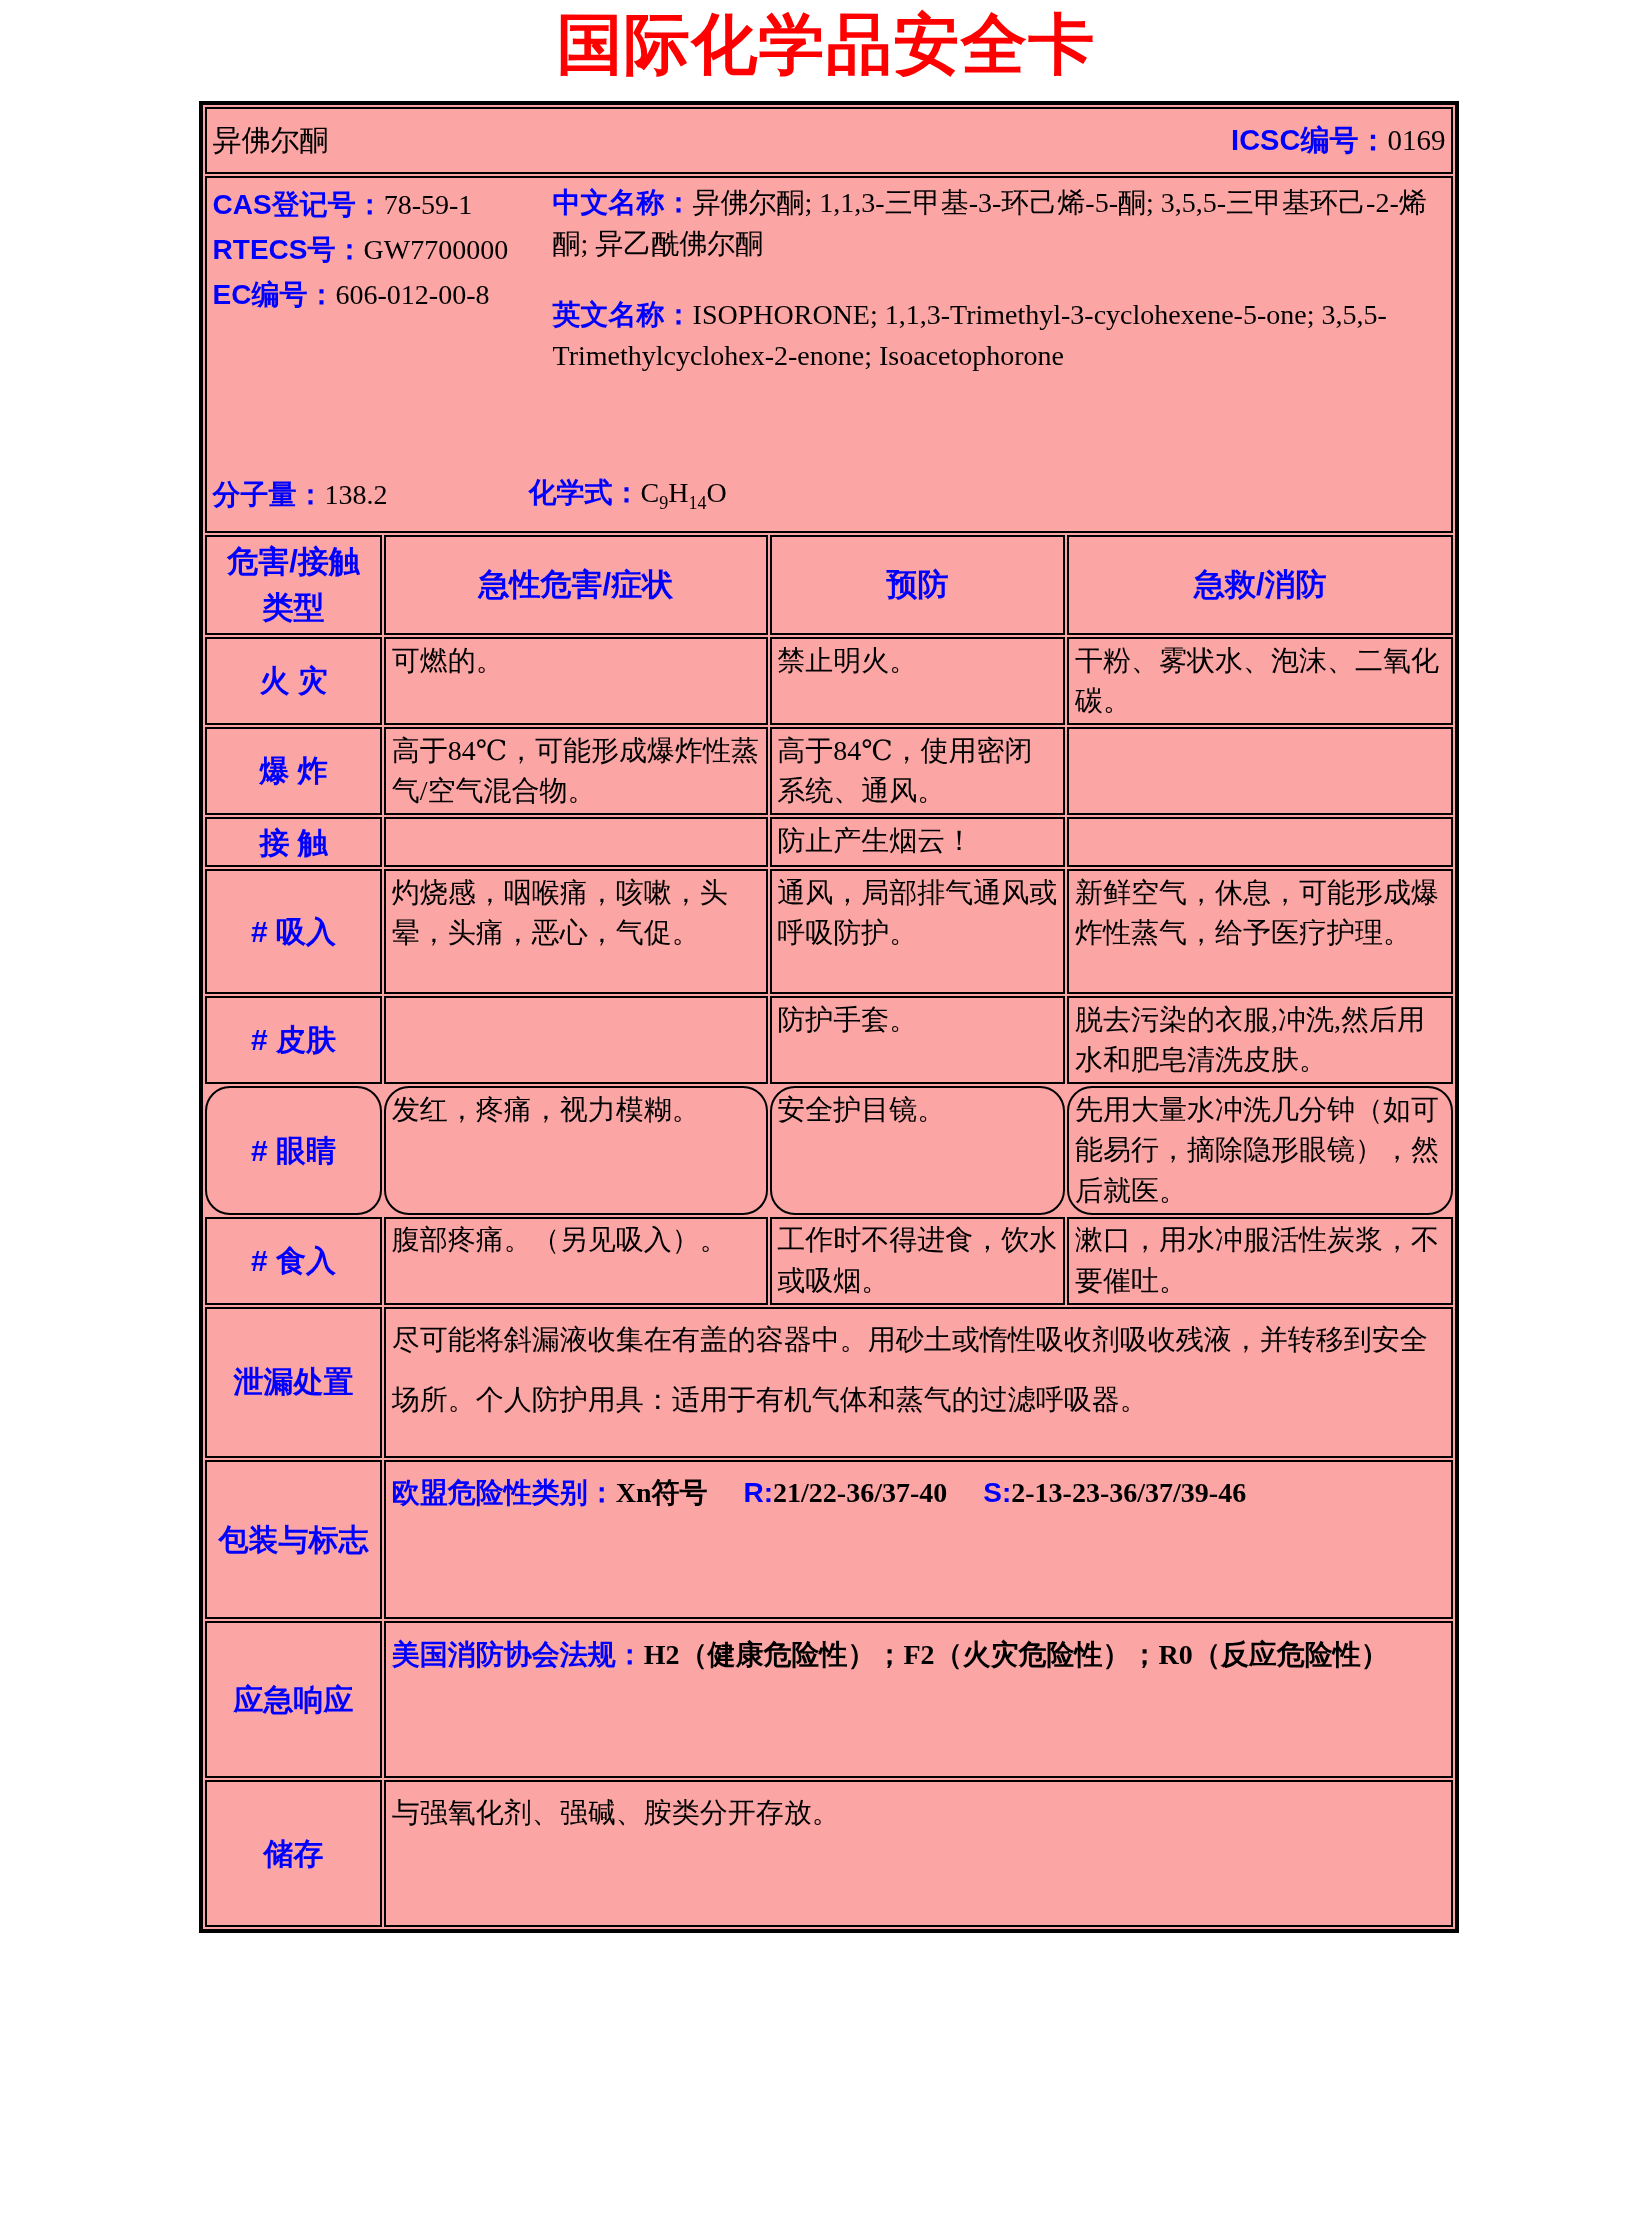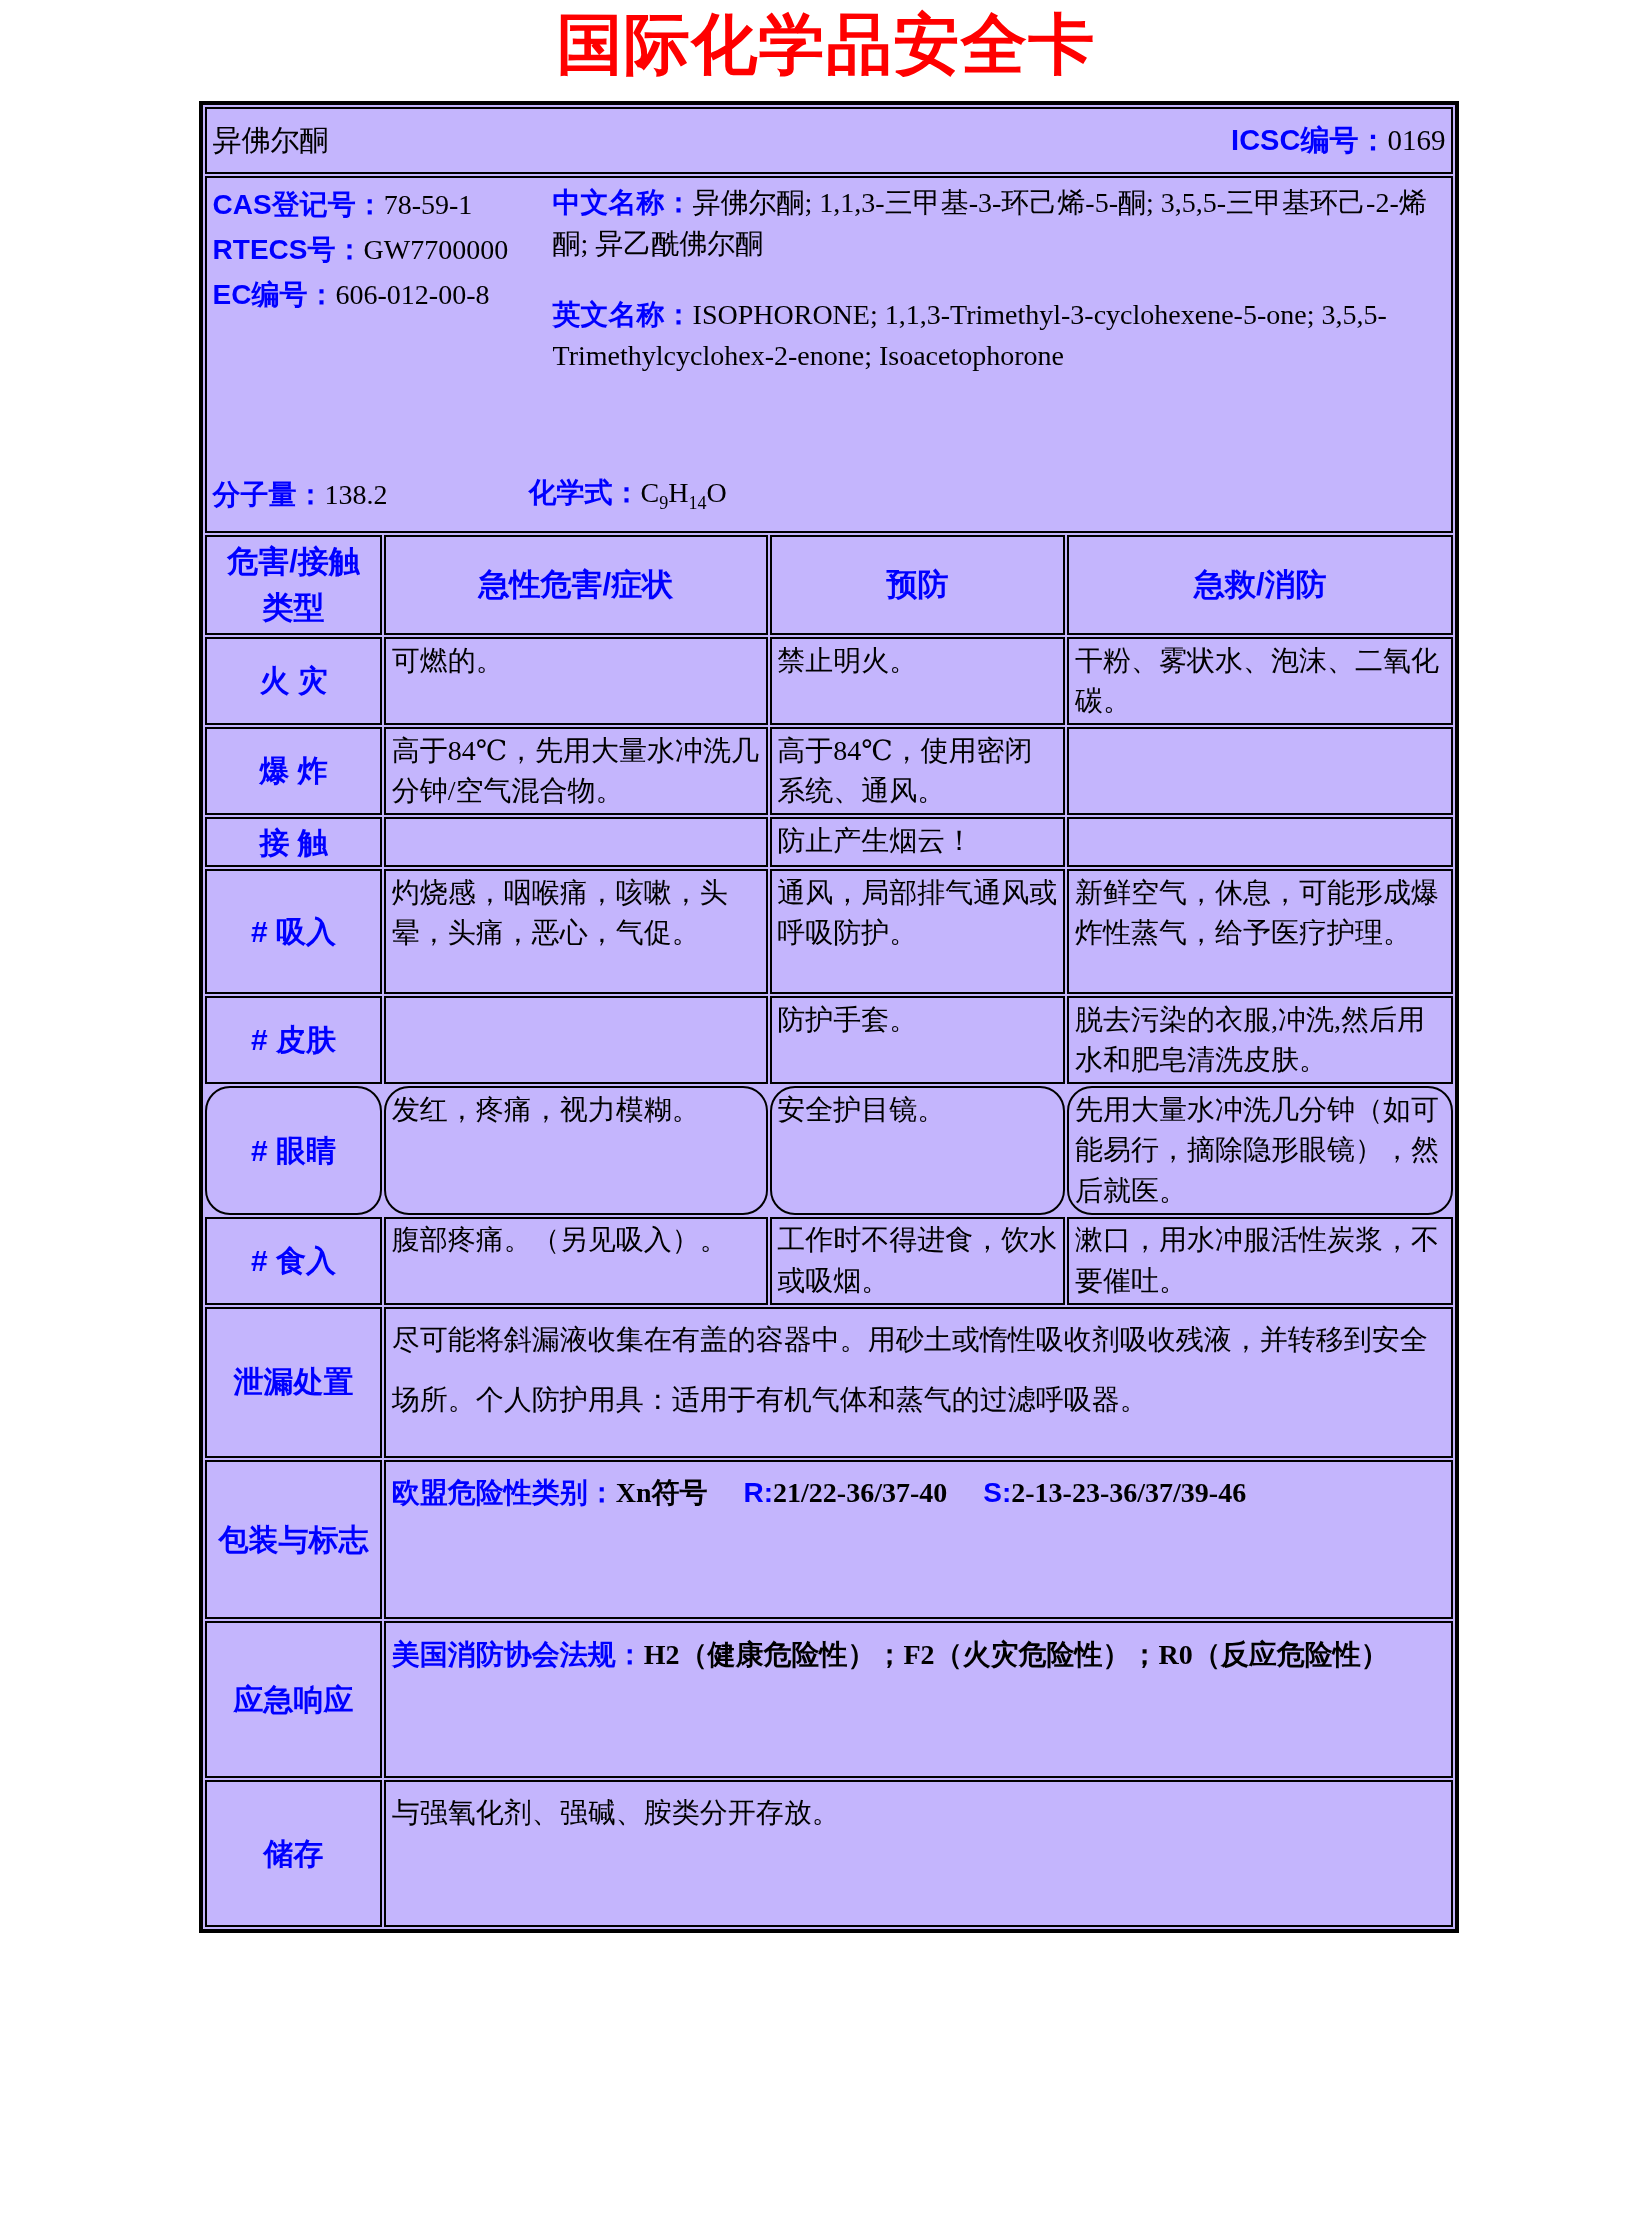--- a/index.html
+++ b/index.html
@@ -25,21 +25,21 @@
     letter-spacing: 1.4px;
     font-family: "Liberation Serif", "DejaVu Serif", serif;
   }
   table.card {
     margin: 18px 0 0 199px;
     width: 1260px;
     table-layout: fixed;
     border-collapse: separate;
     border-spacing: 2.8px;
     border: 4.2px solid #000000;
-    background: #c4b5fd;
+    background: #fca5a5;
   }
   col.c1 { width: 176px; }
   col.c2 { width: 381px; }
   col.c3 { width: 294px; }
   col.c4 { width: 383px; }
   td, th {
     border: 2.1px solid #000000;
     vertical-align: top;
     padding: 1.4px 5.6px;
     font-size: 28px;
@@ -173,21 +173,21 @@
 
   <tr class="r-fire">
     <td class="label-cell">火 灾</td>
     <td>可燃的。</td>
     <td>禁止明火。</td>
     <td>干粉、雾状水、泡沫、二氧化碳。</td>
   </tr>
 
   <tr class="r-expl">
     <td class="label-cell">爆 炸</td>
-    <td>高于84℃，先用大量水冲洗几分钟/空气混合物。</td>
+    <td>高于84℃，可能形成爆炸性蒸气/空气混合物。</td>
     <td>高于84℃，使用密闭系统、通风。</td>
     <td></td>
   </tr>
 
   <tr class="r-contact">
     <td class="label-cell">接 触</td>
     <td></td>
     <td>防止产生烟云！</td>
     <td></td>
   </tr>

